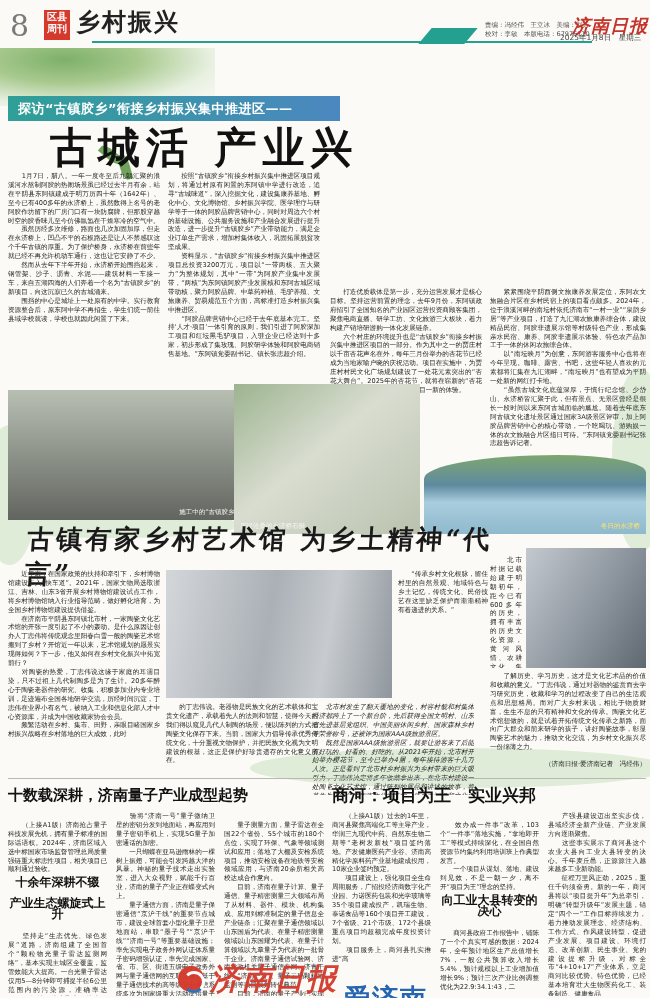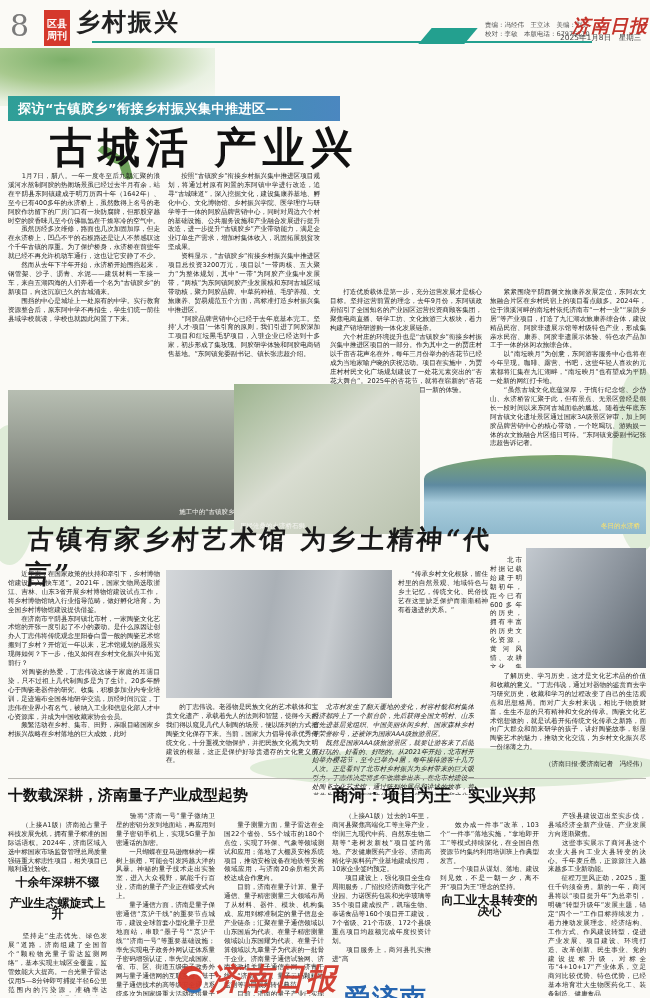--- a/index.html
+++ b/index.html
@@ -1,21 +1,21 @@
 <!DOCTYPE html>
 <html><head>
 <meta charset="utf-8">
 <style>
   html,body{margin:0;padding:0;background:#e8e6e1;}
   .page{position:relative;width:650px;height:998px;background:#fbfaf6;overflow:hidden;
         font-family:"DejaVu Sans",sans-serif;color:#2b2b2b;}
   
   .hdr-pagenum{position:absolute;left:10px;top:8px;font-size:30px;color:#7a7a7a;font-family:"DejaVu Serif",serif;}
   .hdr-secbox{position:absolute;left:44px;top:10px;width:26px;height:28px;background:#d5392c;color:#fff;
-              font-size:10px;line-height:12px;text-align:center;padding-top:8px;font-weight:bold;}
+              font-size:10px;line-height:12px;text-align:center;padding-top:2px;font-weight:bold;font-family:Liberation Mono, monospace;}
   .hdr-sec{position:absolute;left:76px;top:6px;font-size:24px;font-weight:bold;color:#222;
            font-family:"DejaVu Serif",serif;letter-spacing:2px;}
   .hdr-line{position:absolute;left:92px;top:41px;width:500px;height:2px;background:#23a08f;}
   .hdr-slash{position:absolute;left:425px;top:28px;width:46px;height:16px;background:#23a08f;
              transform:skewX(-40deg);}
   .hdr-staff{position:absolute;left:438px;top:21px;width:130px;font-size:6.5px;line-height:9px;color:#555;margin-left:47px;}
   .hdr-masthead{position:absolute;left:572px;top:14px;font-size:18px;font-weight:bold;color:#c4342b;
                 font-family:"DejaVu Serif",serif;font-style:italic;letter-spacing:1px;}
   .hdr-date{position:absolute;left:560px;top:33px;font-size:7.5px;color:#444;}
   
@@ -156,20 +156,21 @@
   </div>
 
   <div class="headline-sub" style="left:332px;top:784px;width:314px;font-size:17px;">商河：项目为王　实业兴邦</div>
   <div class="bodycol" style="left:332px;top:812px;width:99px;height:184px;">　　（上接A1版）过去的1年里，商河县聚焦高端化工等主导产业，华润三九现代中药、自然东生物二期等“老树发新枝”项目签约落地。产发健康医药产业谷、济南高精化学原料药产业基地建成投用，10家企业签约预定。
 　　项目建设上，强化项目全生命周期服务，广招投经济商数字化产业园、力诺医药包装和光学玻璃等35个项目建成投产，凯瑞生物、泰诺食品等160个项目开工建设，7个省级、21个市级、172个县级重点项目均超额完成年度投资计划。
 　　项目服务上，商河县扎实推进“高</div>
   <div class="bodycol" style="left:440px;top:812px;width:99px;height:184px;">
     <span>　　效办成一件事”改革，103个“一件事”落地实施，“拿地即开工”等模式持续深化，在全国自然资源节约集约利用培训班上作典型发言。
 　　一个项目从谋划、落地、建设到见效，不是一朝一夕，离不开“项目为王”理念的坚持。</span>
     <div class="subhead">向工业大县转变的决心</div>
+    <span>　　商河县政府工作报告中，铺陈了一个个真实可感的数据：2024年，全年预计地区生产总值增长7%，一般公共预算收入增长5.4%，预计规模以上工业增加值增长9%；预计三次产业比例调整优化为22.9:34.1:43，二</span>
   </div>
   <div class="bodycol" style="left:548px;top:812px;width:98px;height:184px;">　　产强县建设迈出坚实步伐，县域经济全新产业链、产业发展方向逐渐聚焦。
 　　这些事实展示了商河县这个农业大县向工业大县转变的决心。千年麦丘邑，正源源注入越来越多工业新动能。
 　　征程万里风正劲，2025，重任千钧须奋勇。新的一年，商河县将以“项目提升年”为总牵引，明确“转型升级年”发展主题，锚定“四个一”工作目标持续发力，着力推动发展理念、经济结构、工作方式、作风建设转型，促进产业发展、项目建设、环境打造、改革创新、民生事业、党的建设提标升级，对标全市“4+10+17”产业体系，立足商河比较优势、特色优势，已经基本培育壮大生物医药化工、装备制造、健康食品</div>
 
   <div class="wm">
     <div class="wm-circle"></div>
     <span class="wm-red">济南日报</span>
     <span class="wm-blue">爱济南</span>
   </div>

